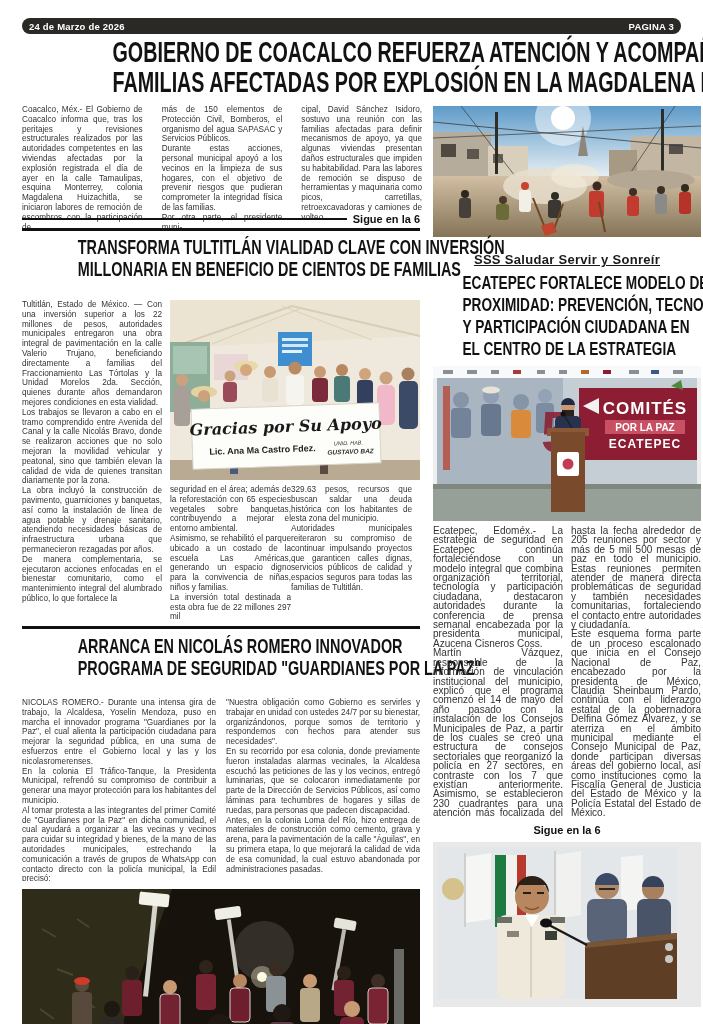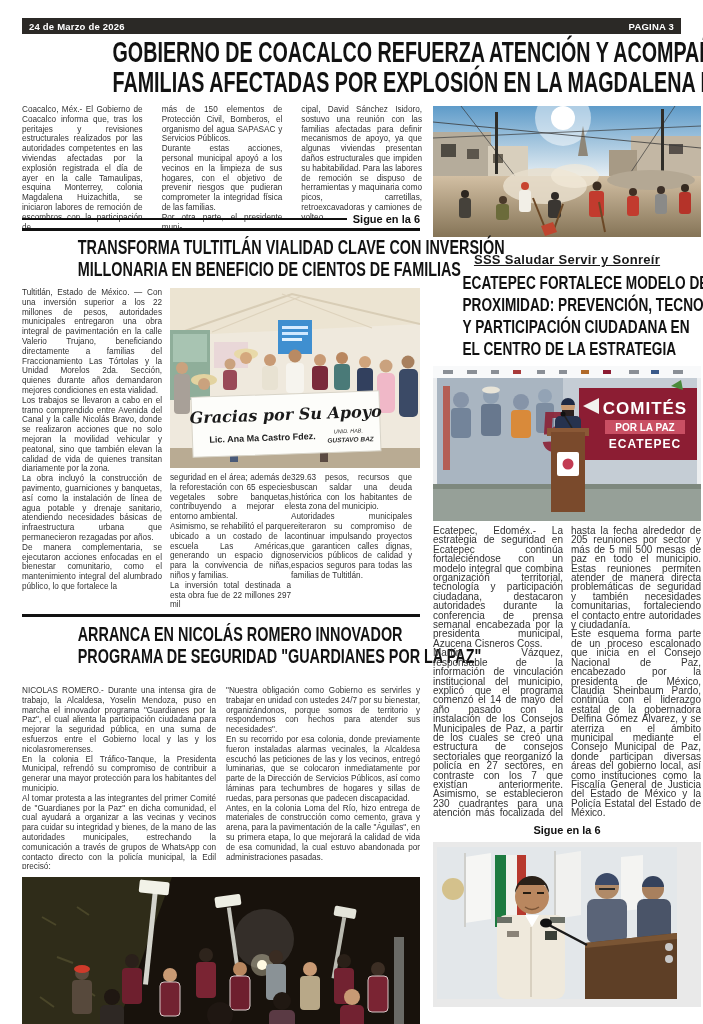--- a/index.html
+++ b/index.html
@@ -1,37 +1,37 @@
 <!DOCTYPE html>
 <html><head>
 <meta charset="utf-8">
 <style>
   html,body{margin:0;padding:0;background:#fff;}
   .page{position:relative;width:703px;height:1024px;background:#fff;overflow:hidden;
         font-family:"Liberation Sans",sans-serif;color:#2e2e2e;}
   .masthead{position:absolute;left:22px;top:18px;width:659px;height:16px;background:#2b2926;
             color:#fff;font-size:9.5px;font-weight:bold;display:flex;align-items:center;
-            justify-content:space-between;padding:0 7px;box-sizing:border-box;letter-spacing:.2px;}
+            justify-content:space-between;padding:0 7px;box-sizing:border-box;letter-spacing:.2px;border-radius:8px;}
   .hl{display:block;white-space:nowrap;font-weight:700;color:#121212;text-align:center;}
   .main-headline{position:absolute;left:0;top:37px;width:703px;}
   .main-headline .hl{font-size:29px;line-height:30px;transform:scaleX(.68);transform-origin:50% 50%;}
   .sub-headline .hl{font-size:20px;line-height:22px;transform:scaleX(.72);transform-origin:50% 50%;}
   .eca-headline .hl{font-size:17.5px;line-height:22px;transform:scaleX(.78);transform-origin:50% 50%;}
   .col{font-size:8.2px;line-height:9.8px;text-align:justify;white-space:pre-line;margin:0;color:#333;}
   .a1-body{position:absolute;left:22px;top:105px;width:400px;display:flex;gap:19px;}
   .a1-body .col{width:127px;}
   .photoA{position:absolute;left:433px;top:106px;width:268px;height:131px;}
   .jumprow{position:absolute;left:22px;top:213px;width:398px;display:flex;align-items:center;}
   .jumprow .line{flex:1;border-top:2.5px solid #111;margin-right:6px;}
   .jump{font-size:11px;font-weight:bold;color:#111;white-space:nowrap;}
   .rule{border-top:3px solid #111;}
   .rule1{position:absolute;left:22px;top:228px;width:398px;}
   .leftcol{position:absolute;left:22px;top:236px;width:398px;}
   .rightcol{position:absolute;left:433px;top:252px;width:268px;}
-  .a2-body{display:flex;gap:8px;margin-top:8px;height:322px;overflow:hidden;}
+  .a2-body{display:flex;gap:8px;margin-top:20px;height:322px;overflow:hidden;}
   .a2-left{width:140px;flex:none;}
   .a2-right{width:250px;flex:none;}
   .photoB{width:250px;height:180px;}
   .a2-subcols{display:flex;margin-top:5px;}
   .a2-subcols .col{width:121px;}
   .rule2{margin-top:4px;}
   .a3-headline{margin-top:6px;}
   .a3-body{display:flex;gap:10px;margin-top:19px;height:183px;overflow:hidden;}
   .a3-body .col{width:194px;}
   .photoD{width:330px;height:168px;margin-top:8px;}

